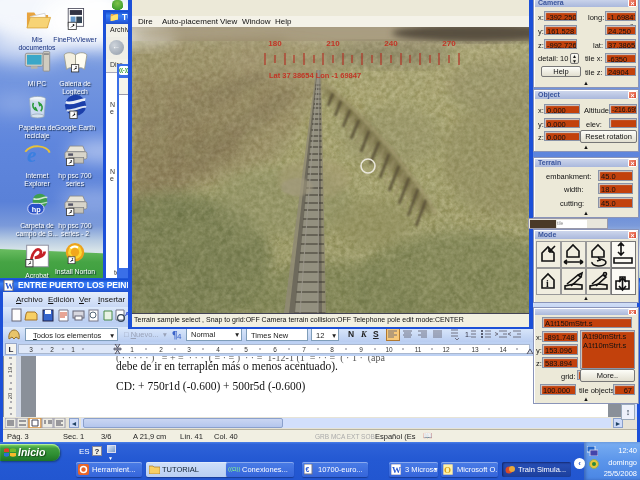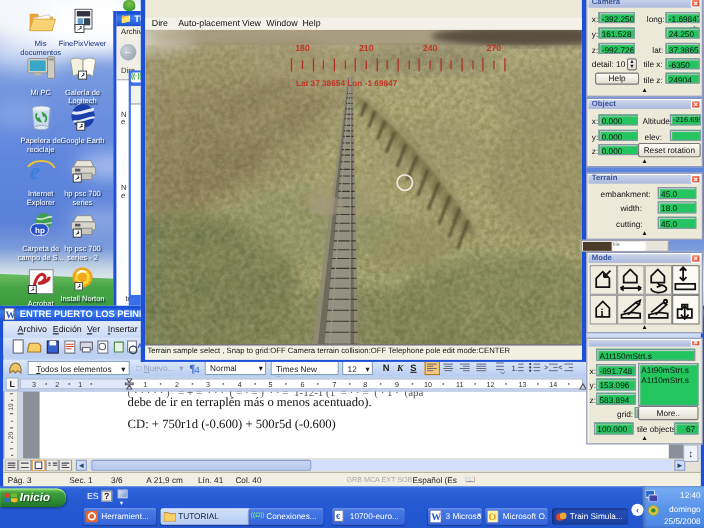--- a/index.html
+++ b/index.html
@@ -542,21 +542,21 @@
 
  <div class="ab" style="left:0;top:313px;width:397px;height:14px;background:#f2f0e1;border-top:1px solid #445;font-size:7px;color:#111;white-space:nowrap;overflow:hidden;">
   <span style="position:absolute;left:2px;top:2px;">Terrain sample select , Snap to grid:OFF Camera terrain collision:OFF Telephone pole edit mode:CENTER</span>
  </div>
 </div>
 
 <style>
 .pan{position:absolute;left:533px;width:106px;background:#ece9d8;border:1px solid #8a94b8;box-shadow:inset 1px 1px 0 #fff;z-index:30;}
 .pttl{position:absolute;left:1px;top:1px;right:1px;height:8px;background:linear-gradient(180deg,#cdd6ec,#aab8dc);color:#39549c;font-weight:bold;font-size:7px;padding:0px 0 0 3px;line-height:8px;}
 .px{position:absolute;top:0px;right:1px;width:9px;height:8px;background:linear-gradient(135deg,#f49078,#d8442a);border:1px solid #fff;border-radius:1px;color:#fff;font-size:7px;line-height:7px;text-align:center;font-weight:bold;}
-.fld{position:absolute;background:#22c55e;border:1px solid #8a94a8;box-shadow:inset 1px 1px 1px #ccc;font-size:7.5px;color:#111;padding:1px 0 0 2px;white-space:nowrap;overflow:hidden;}
+.fld{position:absolute;background:#c2410c;border:1px solid #8a94a8;box-shadow:inset 1px 1px 1px #ccc;font-size:7.5px;color:#111;padding:1px 0 0 2px;white-space:nowrap;overflow:hidden;}
 .plbl{position:absolute;font-size:7.5px;color:#111;white-space:nowrap;}
 .pbtn{position:absolute;background:linear-gradient(180deg,#fdfdf8,#e2dfd0);border:1px solid #777;border-radius:2px;font-size:7.5px;color:#111;text-align:center;}
 .ptri{position:absolute;left:0;right:0;bottom:1px;height:6px;text-align:center;font-size:6px;color:#111;line-height:6px;}
 </style>
 
 <div class="pan" style="top:-3px;height:91px;">
   <div class="pttl">Camera</div>
       <div class="px" style="top:1px;">×</div>
   <div class="plbl" style="left:4px;top:15px;">x:</div>
       <div class="fld" style="left:10px;top:13px;width:33px;height:10px;">-392.250</div>

